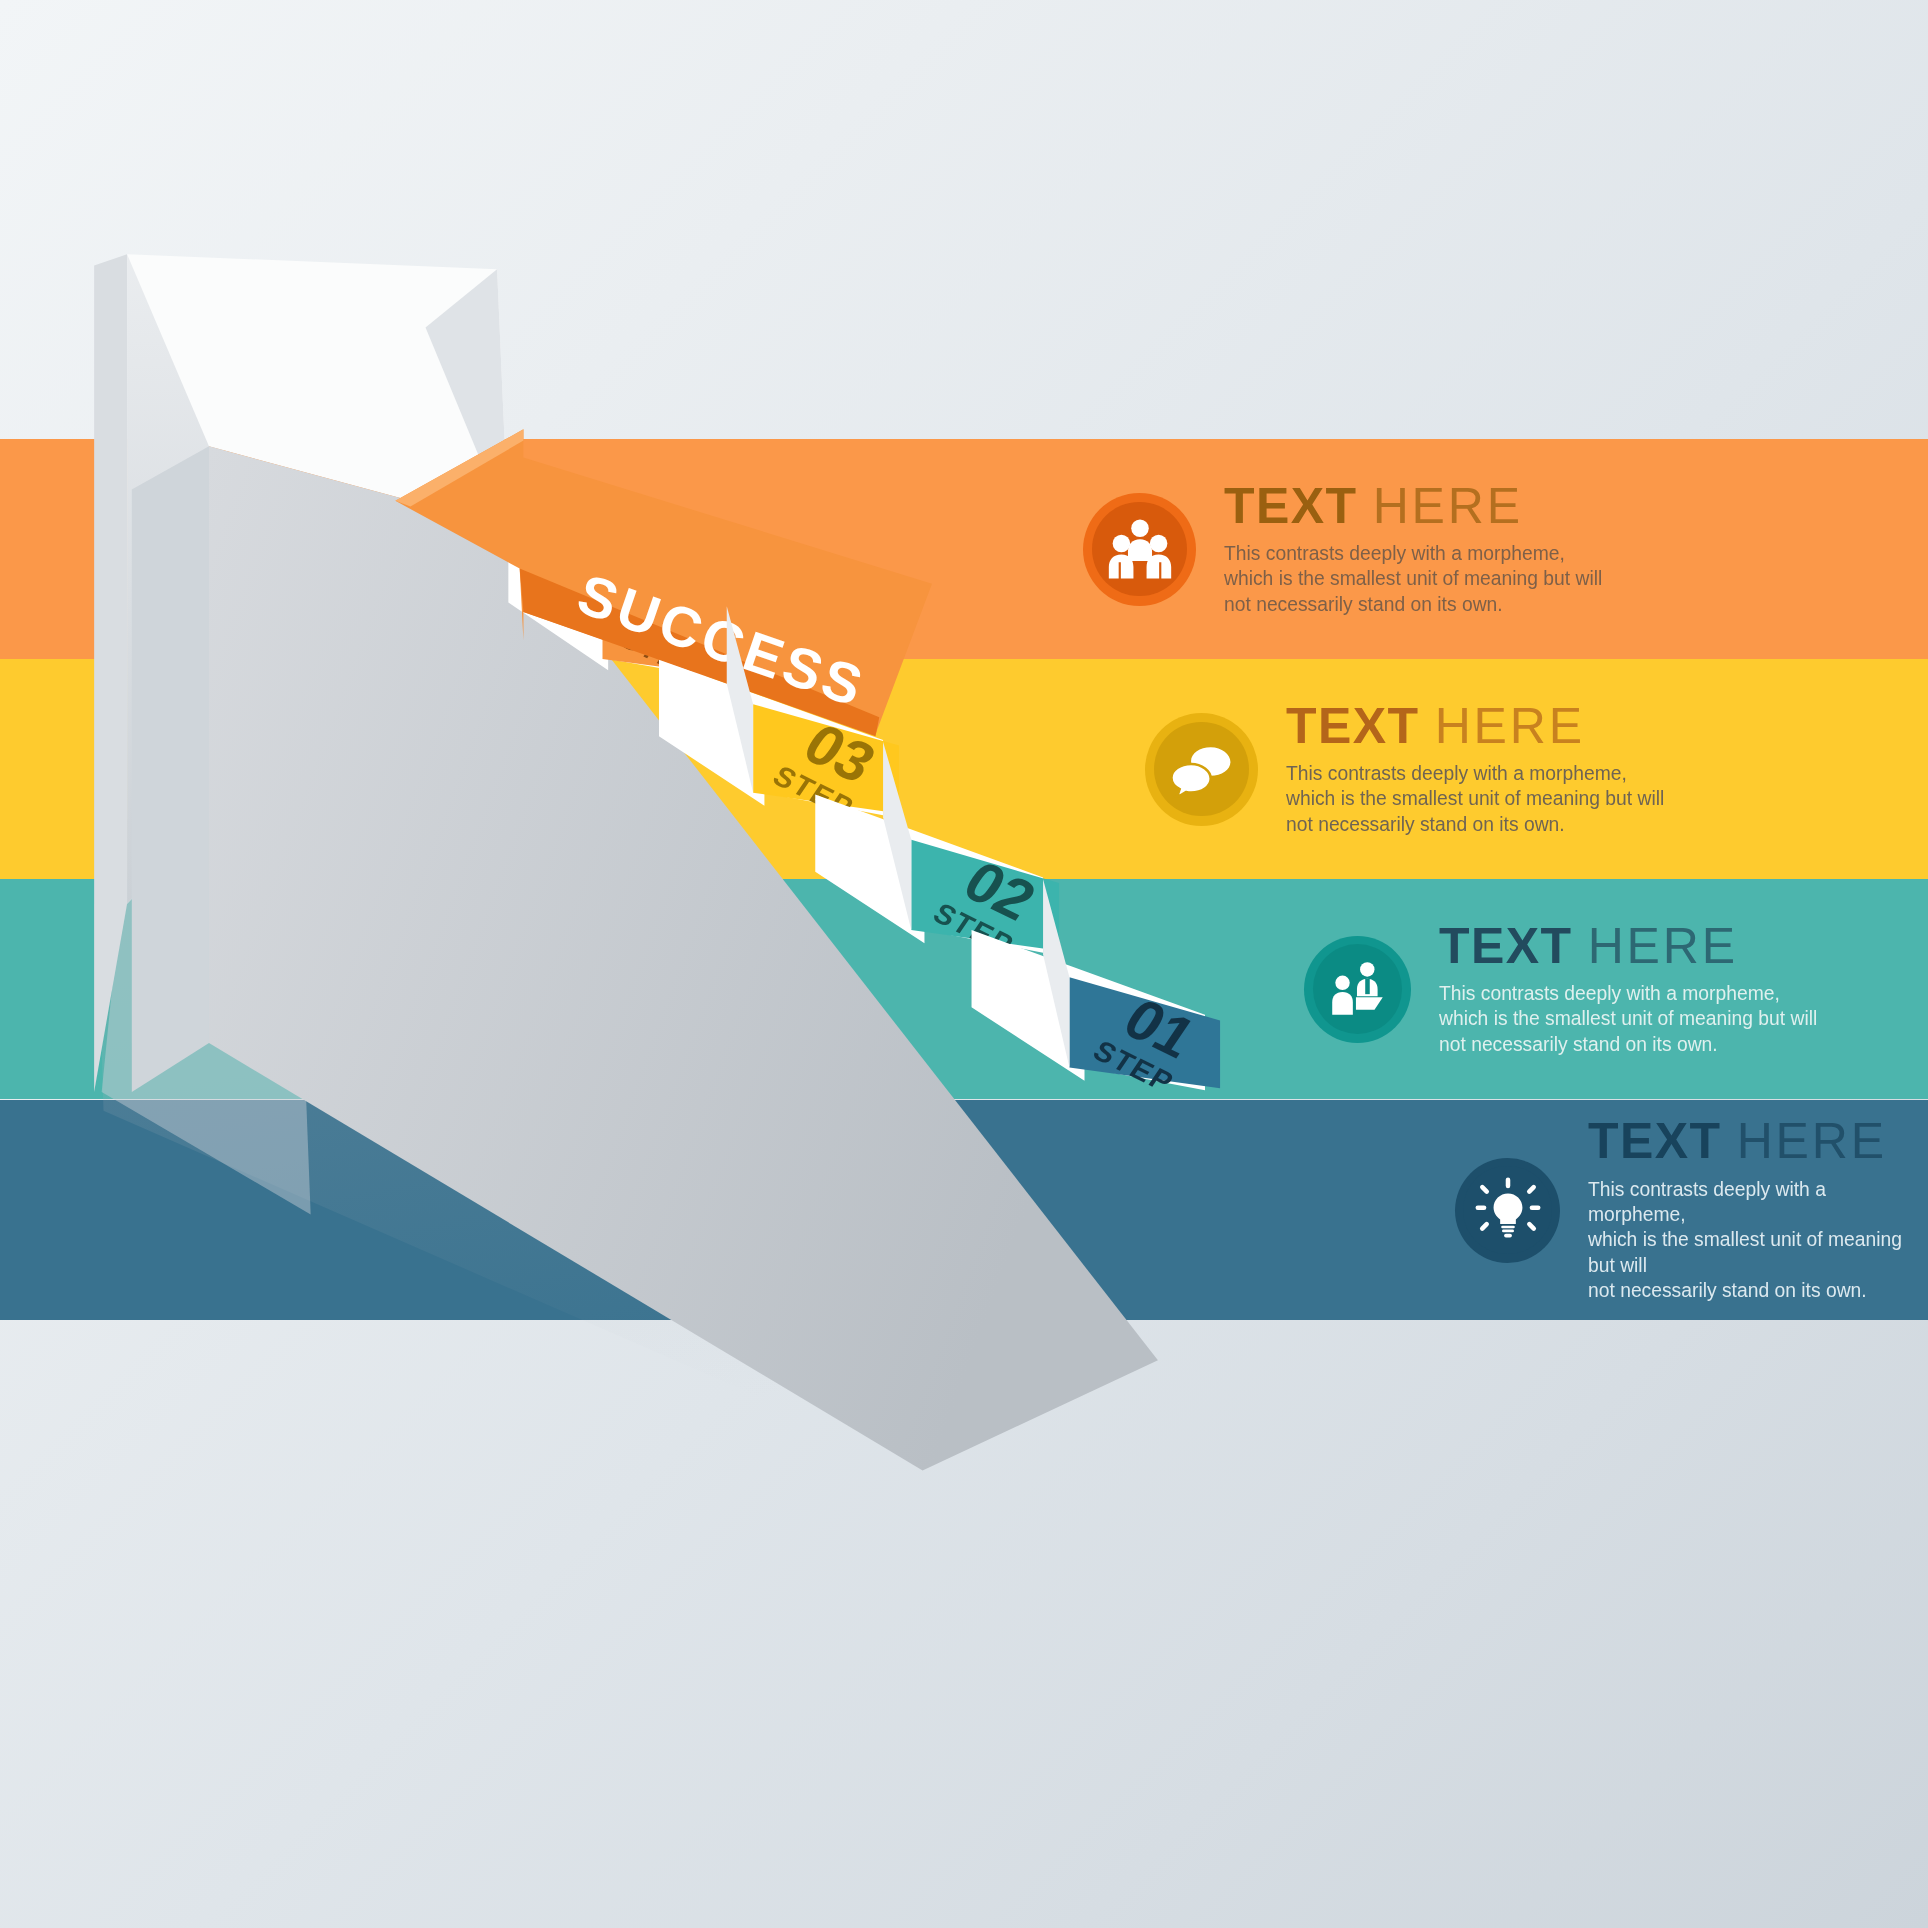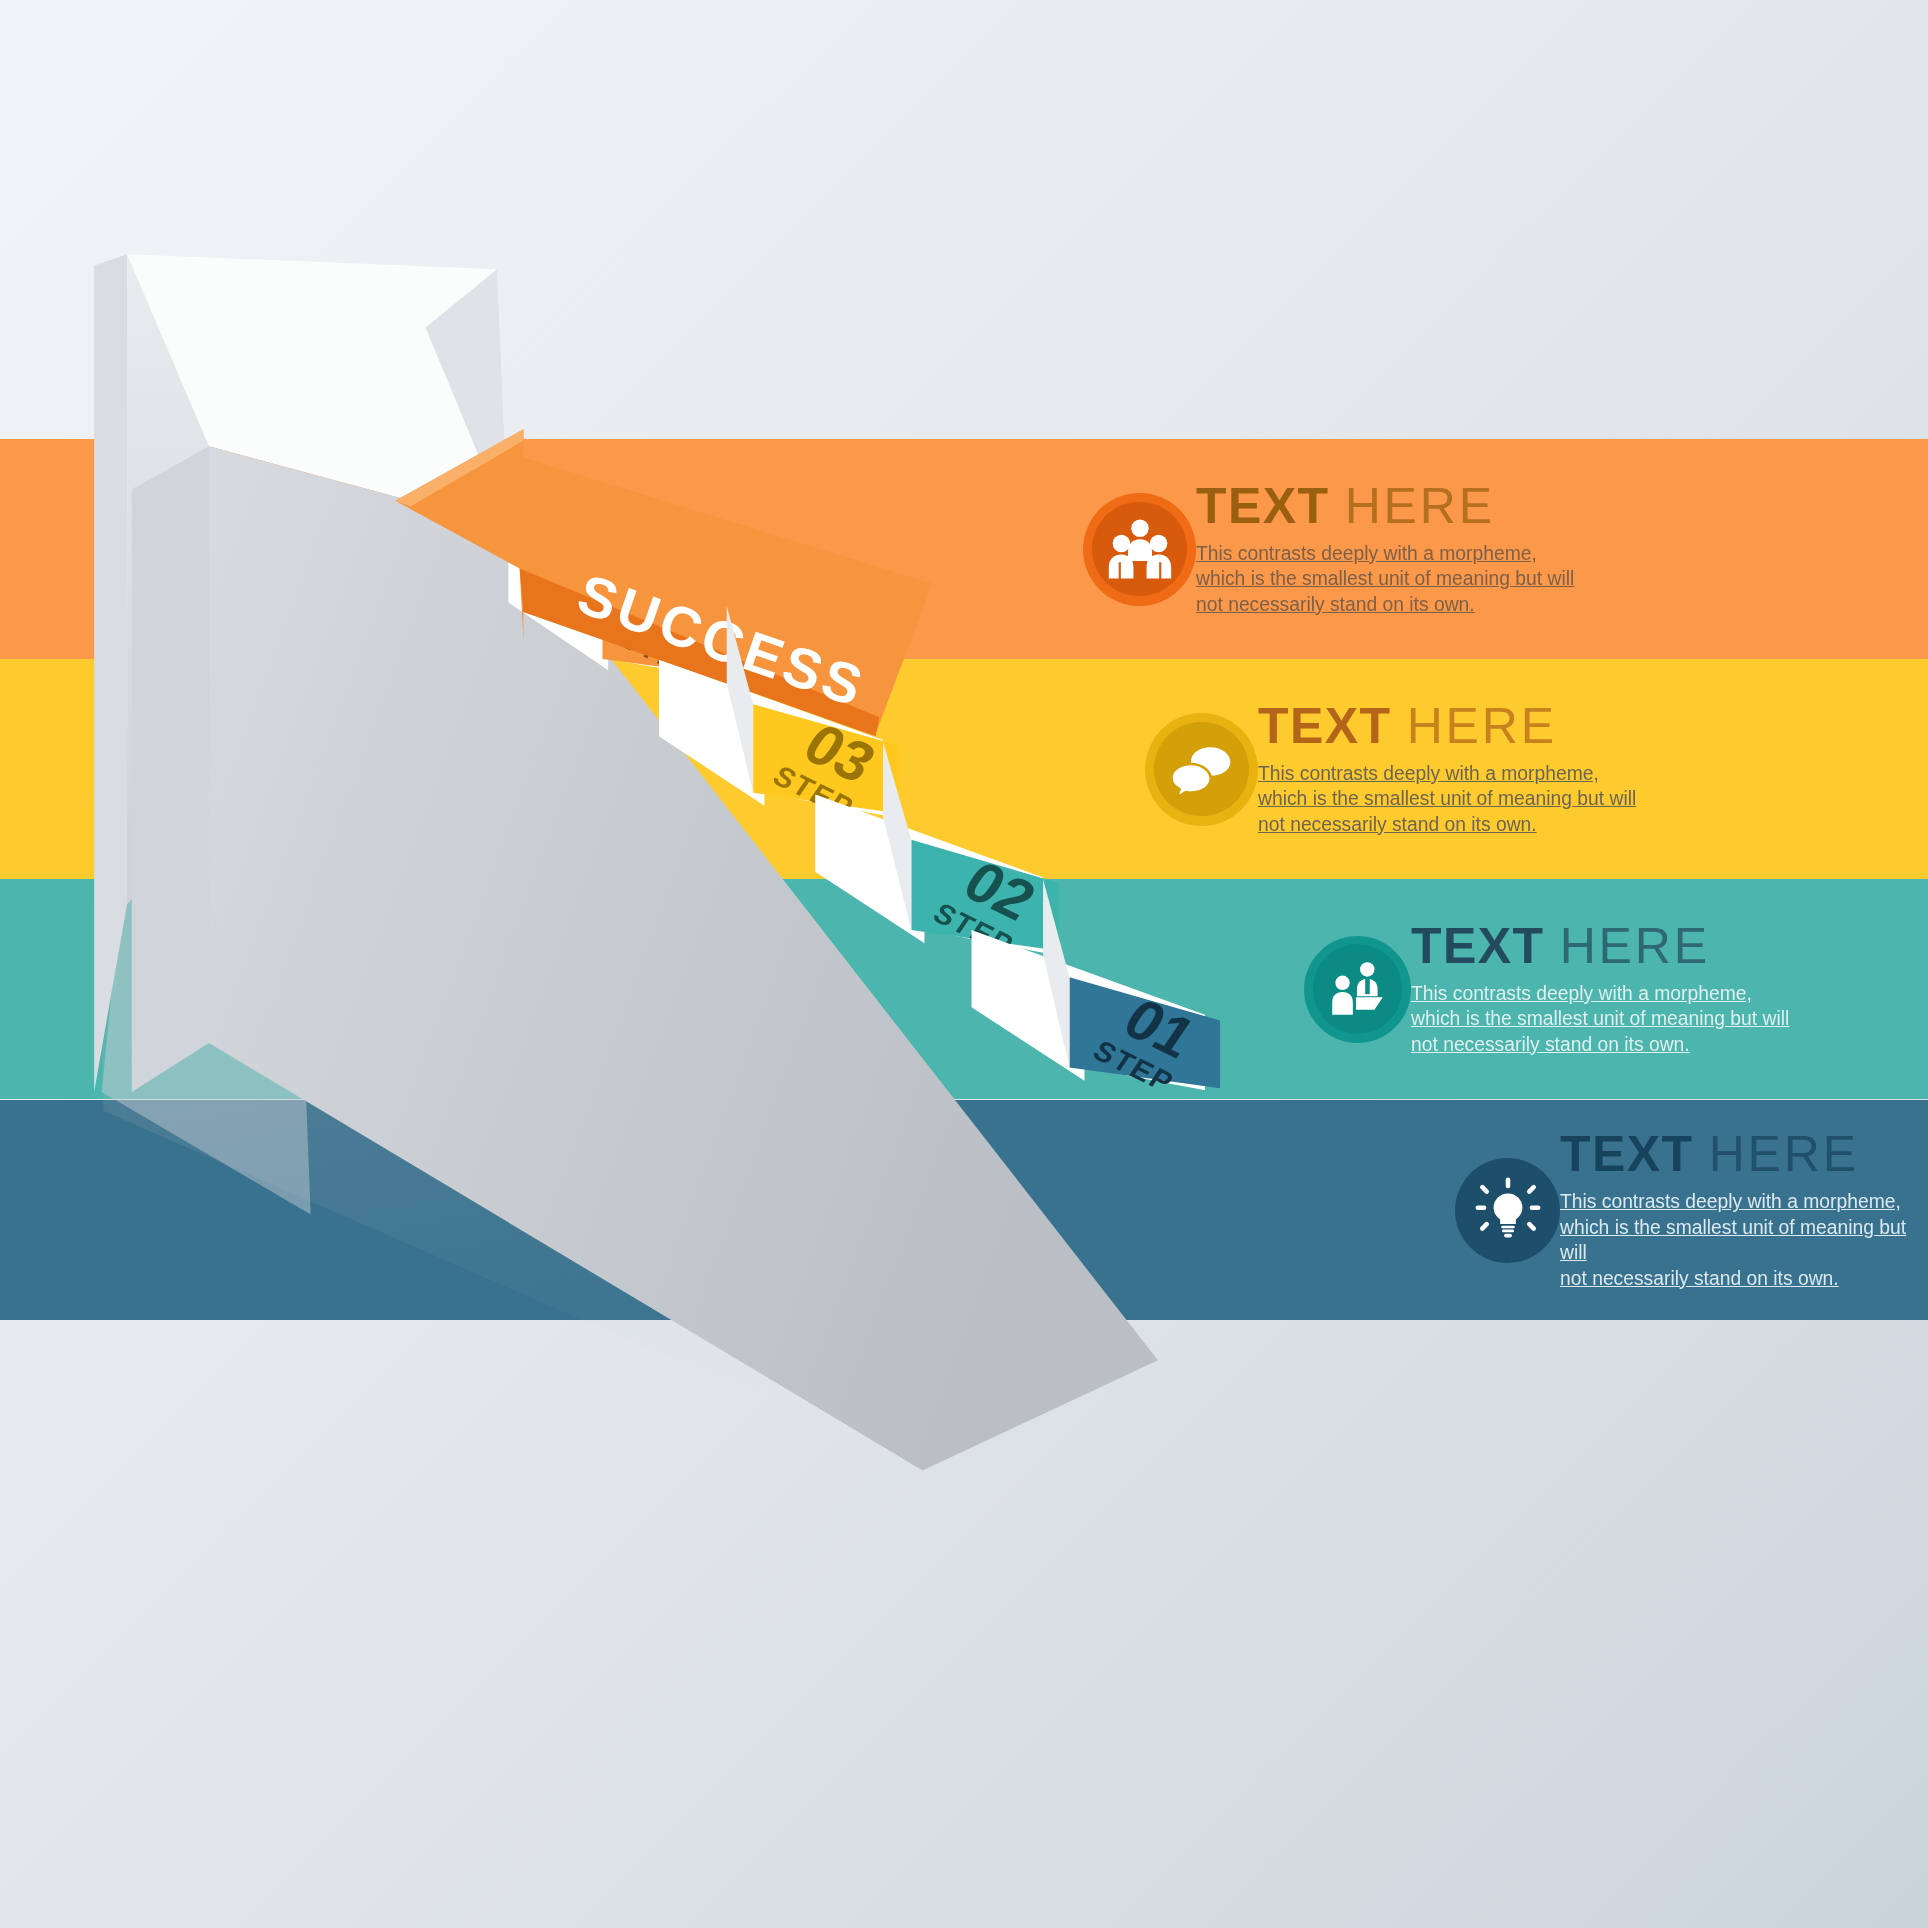--- a/index.html
+++ b/index.html
@@ -51,38 +51,37 @@
     top: 8%;
     left: 8%;
     right: 8%;
     bottom: 8%;
   }
   .icon-circle svg {
     position: relative;
     z-index: 2;
   }
 
-  .txtblock { }
+  .txtblock { margin-left: 28px; }
 
   .headline {
     font-size: 50px;
     letter-spacing: 1.4px;
     line-height: 1.02;
     white-space: nowrap;
     margin-bottom: 9.4px;
   }
   .headline .b { font-weight: bold; }
   .headline .l { font-weight: 300; opacity: .72; letter-spacing: 2.8px; }
 
   .body-copy {
     font-size: 19.3px;
     line-height: 1.32;
     font-weight: 400;
     white-space: pre-line;
-    text-decoration: underline;
   }
 
   
   #stairs {
     position: absolute;
     left: 0;
     top: 0;
     width: 1928px;
     height: 1928px;
     pointer-events: none;

